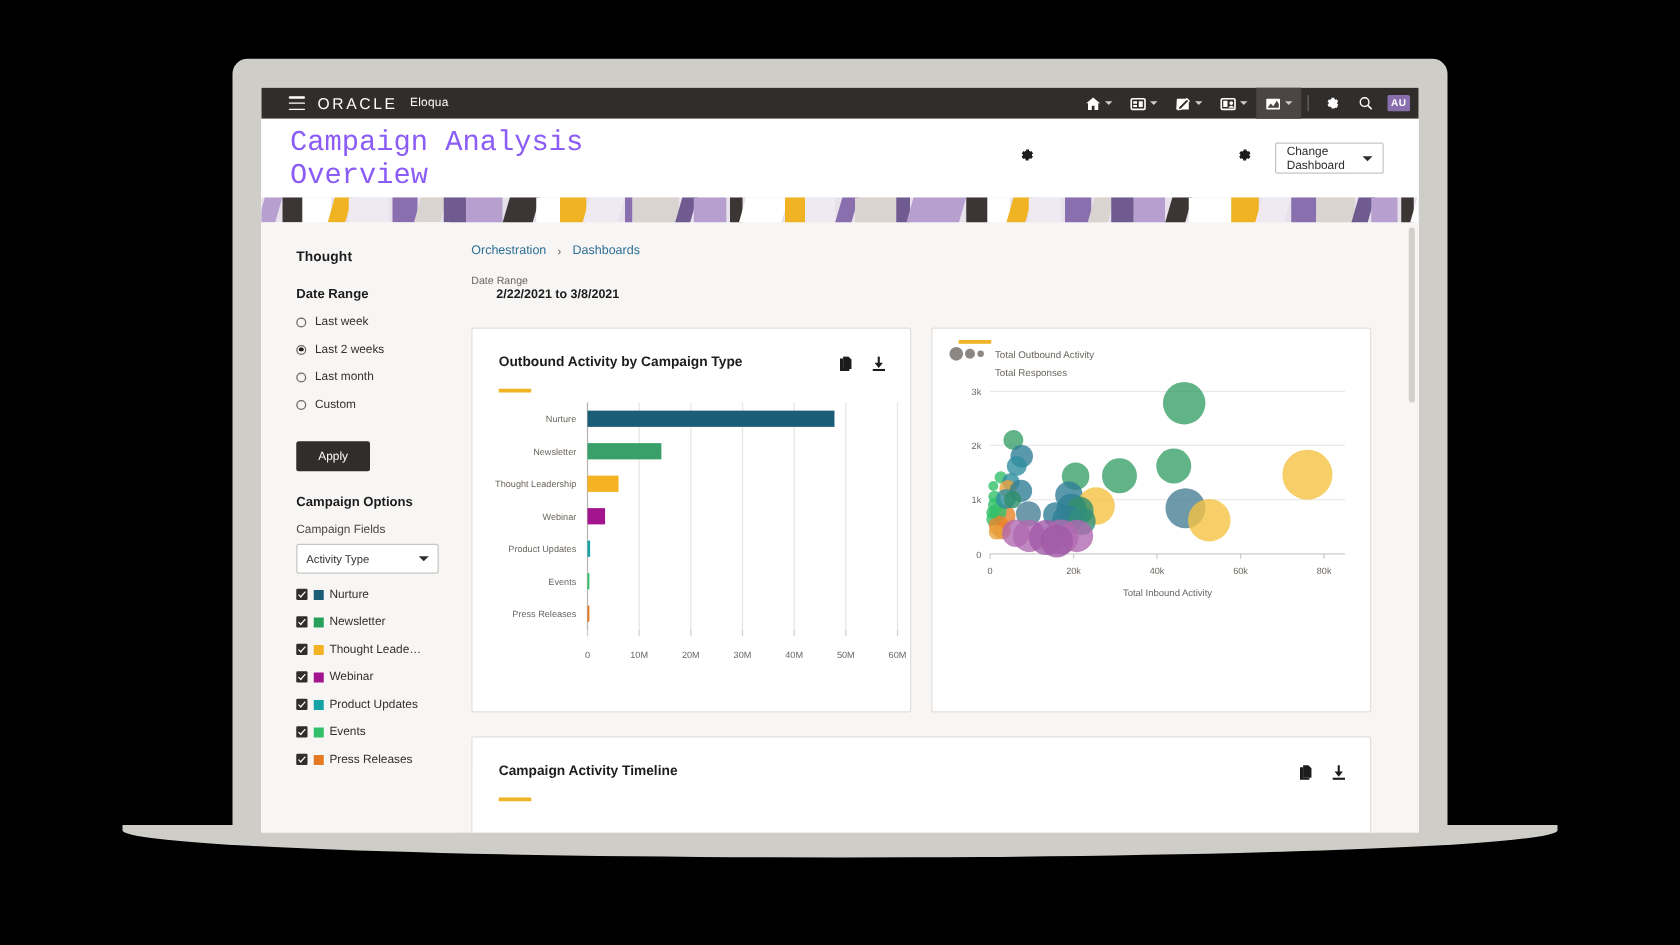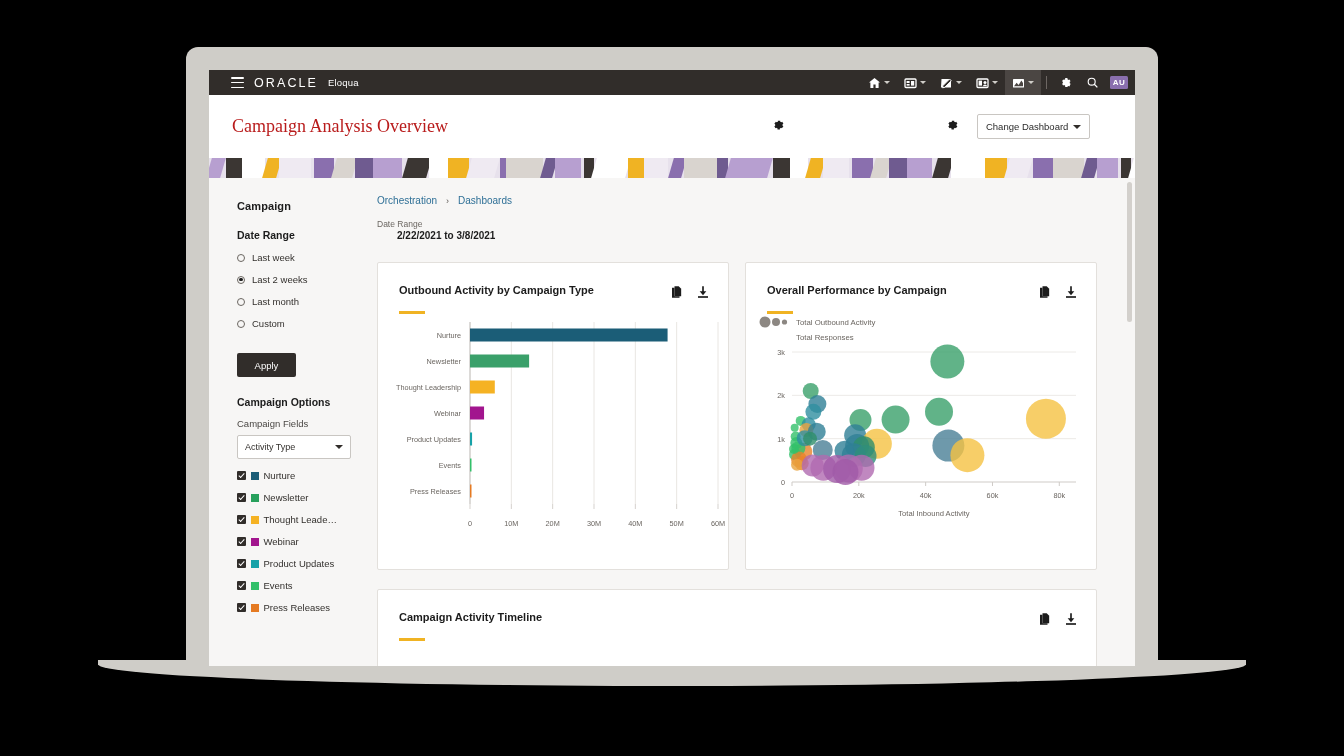--- a/index.html
+++ b/index.html
@@ -30,21 +30,21 @@
   .topnav { margin-left:auto; display:flex; align-items:center; gap:0; height:100%; }
   .navitem { display:flex; align-items:center; gap:3px; padding: 0 7px; height:100%; cursor:pointer; }
   .navitem.active { background:#4b4643; }
   .navitem svg { display:block; }
   .caret-sm { width:0;height:0;border-left:3px solid transparent;border-right:3px solid transparent;border-top:3.5px solid #cfcdc8; }
   .navdivider { width:1px; height:13px; background:#6d6763; margin:0 5px; }
   .avatar-chip { background:#8a6fae; color:#fff; font-size:8px; padding:2px 3px; border-radius:1.5px; letter-spacing:.3px; margin-left:4px; font-weight:600; }
 
   
   .pagehead { height: 63px; background:#fff; display:flex; align-items:center; padding: 0 28px 0 23px; }
-  .page-title { font-family:Liberation Serif, serif; font-size:18px; color:#b91c1c; }
+  .page-title { font-family:Liberation Mono, monospace; font-size:23px; color:#8b5cf6; }
   .gear1 { margin-left: 323px; }
   .gear2 { margin-left: 160px; }
   .dash-select {
     margin-left: 18px; width: 113px; height: 25px; border:1px solid #c9c6c2; border-radius:2px;
     background:#fff; display:flex; align-items:center; padding: 0 8px; font-size:9.5px; color:#2b2b2b;
     cursor:pointer;
   }
   .dash-select .caret { margin-left:auto; width:0;height:0;border-left:4px solid transparent;border-right:4px solid transparent;border-top:4.5px solid #312d2a; }
 
   
@@ -236,21 +236,21 @@
           <i style="left: 844px; width: 31px; background: rgb(217, 212, 207);"></i>
           <i style="left: 875px; width: 13px; background: rgb(111, 91, 144); transform: skewX(-16deg);"></i>
           <i style="left: 888px; width: 21px; background: rgb(183, 159, 208);"></i>
           <i style="left: 912px; width: 10px; background: rgb(59, 54, 51);"></i>
           <i style="left: 922px; width: 30px; background: rgb(255, 255, 255); transform: skewX(-16deg);"></i>
         </div>
 
       <div class="appbody">
 
         <div class="sidebar">
-          <div class="s-h1">Campaign</div>
+          <div class="s-h1">Thought</div>
           <div class="s-h2">Date Range</div>
           <div id="date-options">
               <div class="radio-row">
                 <span class="radio"></span>
                 <span>Last week</span>
               </div>
               <div class="radio-row">
                 <span class="radio on"></span>
                 <span>Last 2 weeks</span>
               </div>
@@ -372,37 +372,20 @@
                   <rect x="92" y="118.5" width="2.066666666666663" height="13" fill="#17a2a8"></rect>
                   <text x="83" y="127.8" text-anchor="end" class="cat-lbl">Product Updates</text>
                   <rect x="92" y="144.5" width="1.5" height="13" fill="#33c06a"></rect>
                   <text x="83" y="153.8" text-anchor="end" class="cat-lbl">Events</text>
                   <rect x="92" y="170.5" width="1.5" height="13" fill="#e57a22"></rect>
                   <text x="83" y="179.8" text-anchor="end" class="cat-lbl">Press Releases</text>
                 </svg>
             </div>
 
             <div class="card c2">
-              <div class="card-head">
-                <div class="card-title">Overall Performance by Campaign</div>
-                <div class="card-icons">
-                  <span class="card-ic">
-                    <svg width="10" height="12" viewBox="0 0 12 14">
-                        <path d="M3 0h5l3 3v9H3z" fill="#1c1c1c"></path>
-                        <path d="M0 2h3v10h6v2H0z" fill="#1c1c1c"></path>
-                      </svg>
-                  </span>
-                  <span class="card-ic">
-                    <svg width="10" height="12" viewBox="0 0 12 14">
-                        <path d="M5 0h2v6h3L6 11 2 6h3z" fill="#1c1c1c"></path>
-                        <rect x="0" y="12" width="12" height="2" fill="#1c1c1c"></rect>
-                      </svg>
-                  </span>
-                </div>
-              </div>
               <div class="accent"></div>
               <svg id="bubblechart" width="352" height="228" viewBox="0 0 352 228">
                   <circle cx="19" cy="8" r="5.5" fill="#8c8782"></circle>
                   <circle cx="30" cy="8" r="4" fill="#8c8782"></circle>
                   <circle cx="38.5" cy="8" r="2.6" fill="#8c8782"></circle>
                   <text x="50" y="11" class="legend-lbl">Total Outbound Activity</text>
                   <text x="50" y="26" class="legend-lbl">Total Responses</text>
                   <line x1="46" y1="168" x2="330" y2="168" stroke="#cfcbc7" stroke-width="1"></line>
                   <text x="39" y="171" text-anchor="end" class="tick-lbl">0</text>
                   <line x1="46" y1="124.66666666666667" x2="330" y2="124.66666666666667" stroke="#eceae7" stroke-width="1"></line>

